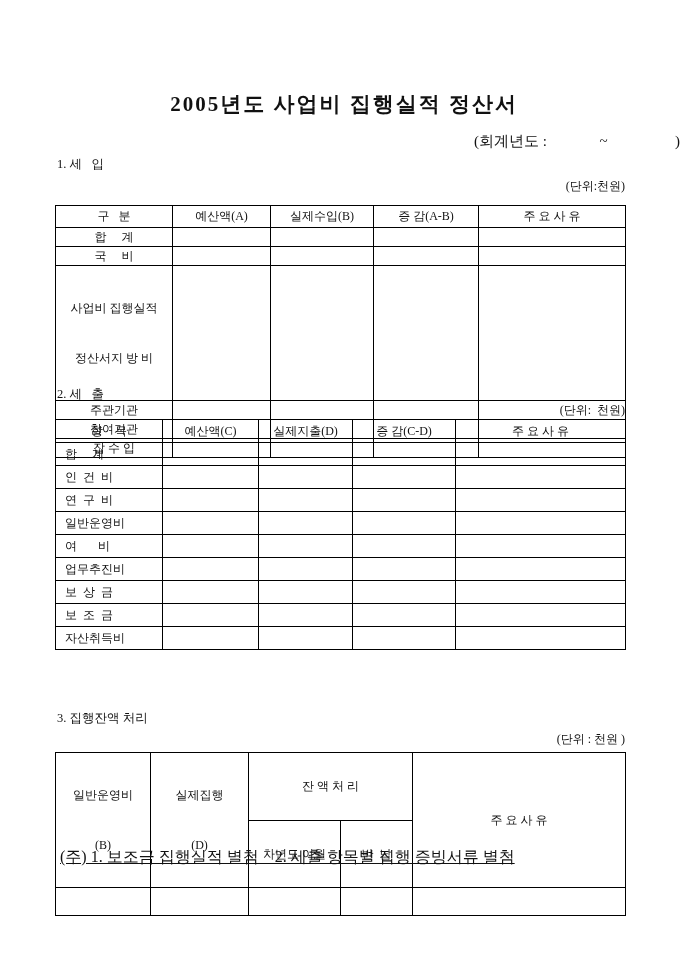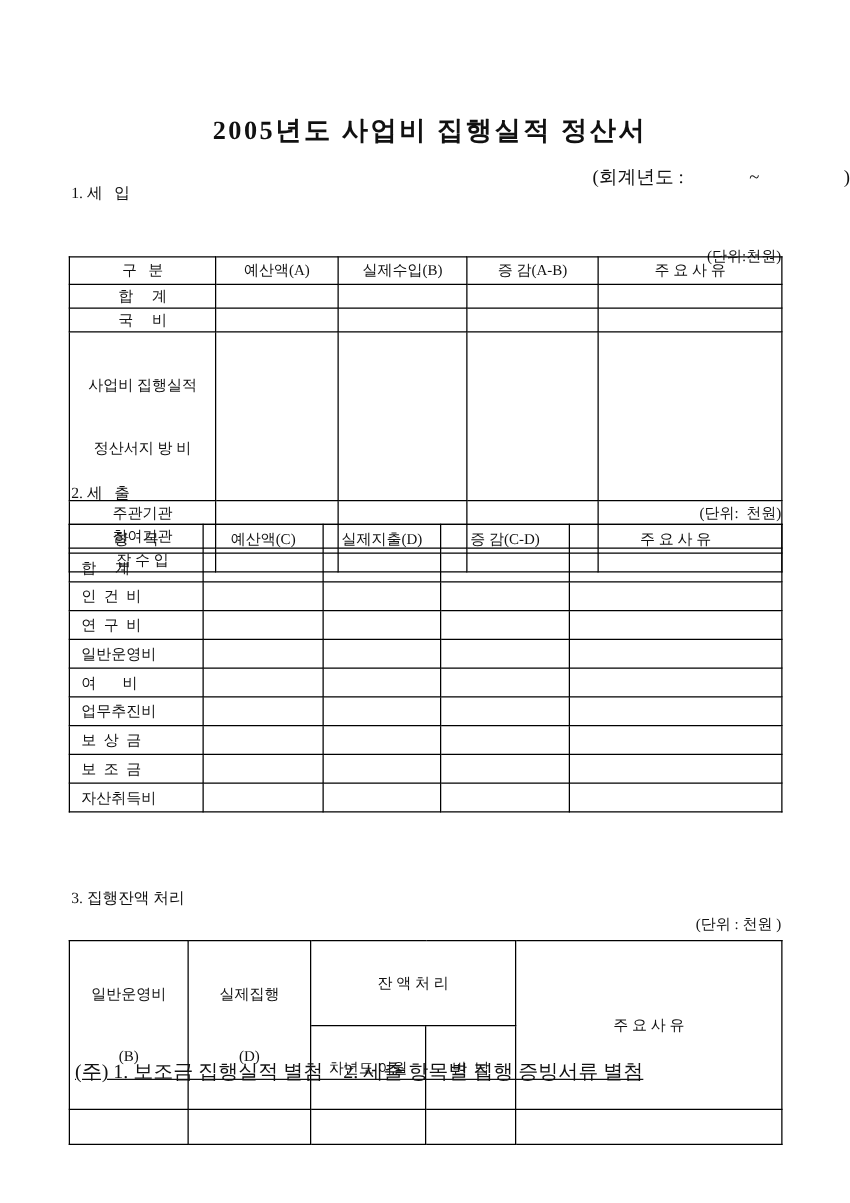--- a/index.html
+++ b/index.html
@@ -38,31 +38,31 @@
       text-align: right;
       font-size: 15px;
       white-space: pre;
     }
     .sec-heading {
       position: absolute;
       left: 57px;
       font-size: 12.5px;
       white-space: pre;
     }
-    .sec1 { top: 146px; }
+    .sec1 { top: 156px; }
     .sec2 { top: 386px; }
     .sec3 { top: 710px; }
     .unit {
       position: absolute;
       right: 55px;
       font-size: 12px;
       white-space: pre;
       text-align: right;
     }
-    .unit1 { top: 197px; }
+    .unit1 { top: 178px; }
     .unit2 { top: 402px; }
     .unit3 { top: 731px; }
     table.tbl {
       position: absolute;
       left: 55px;
       width: 570px;
       border-collapse: collapse;
       table-layout: fixed;
       font-size: 12px;
     }

